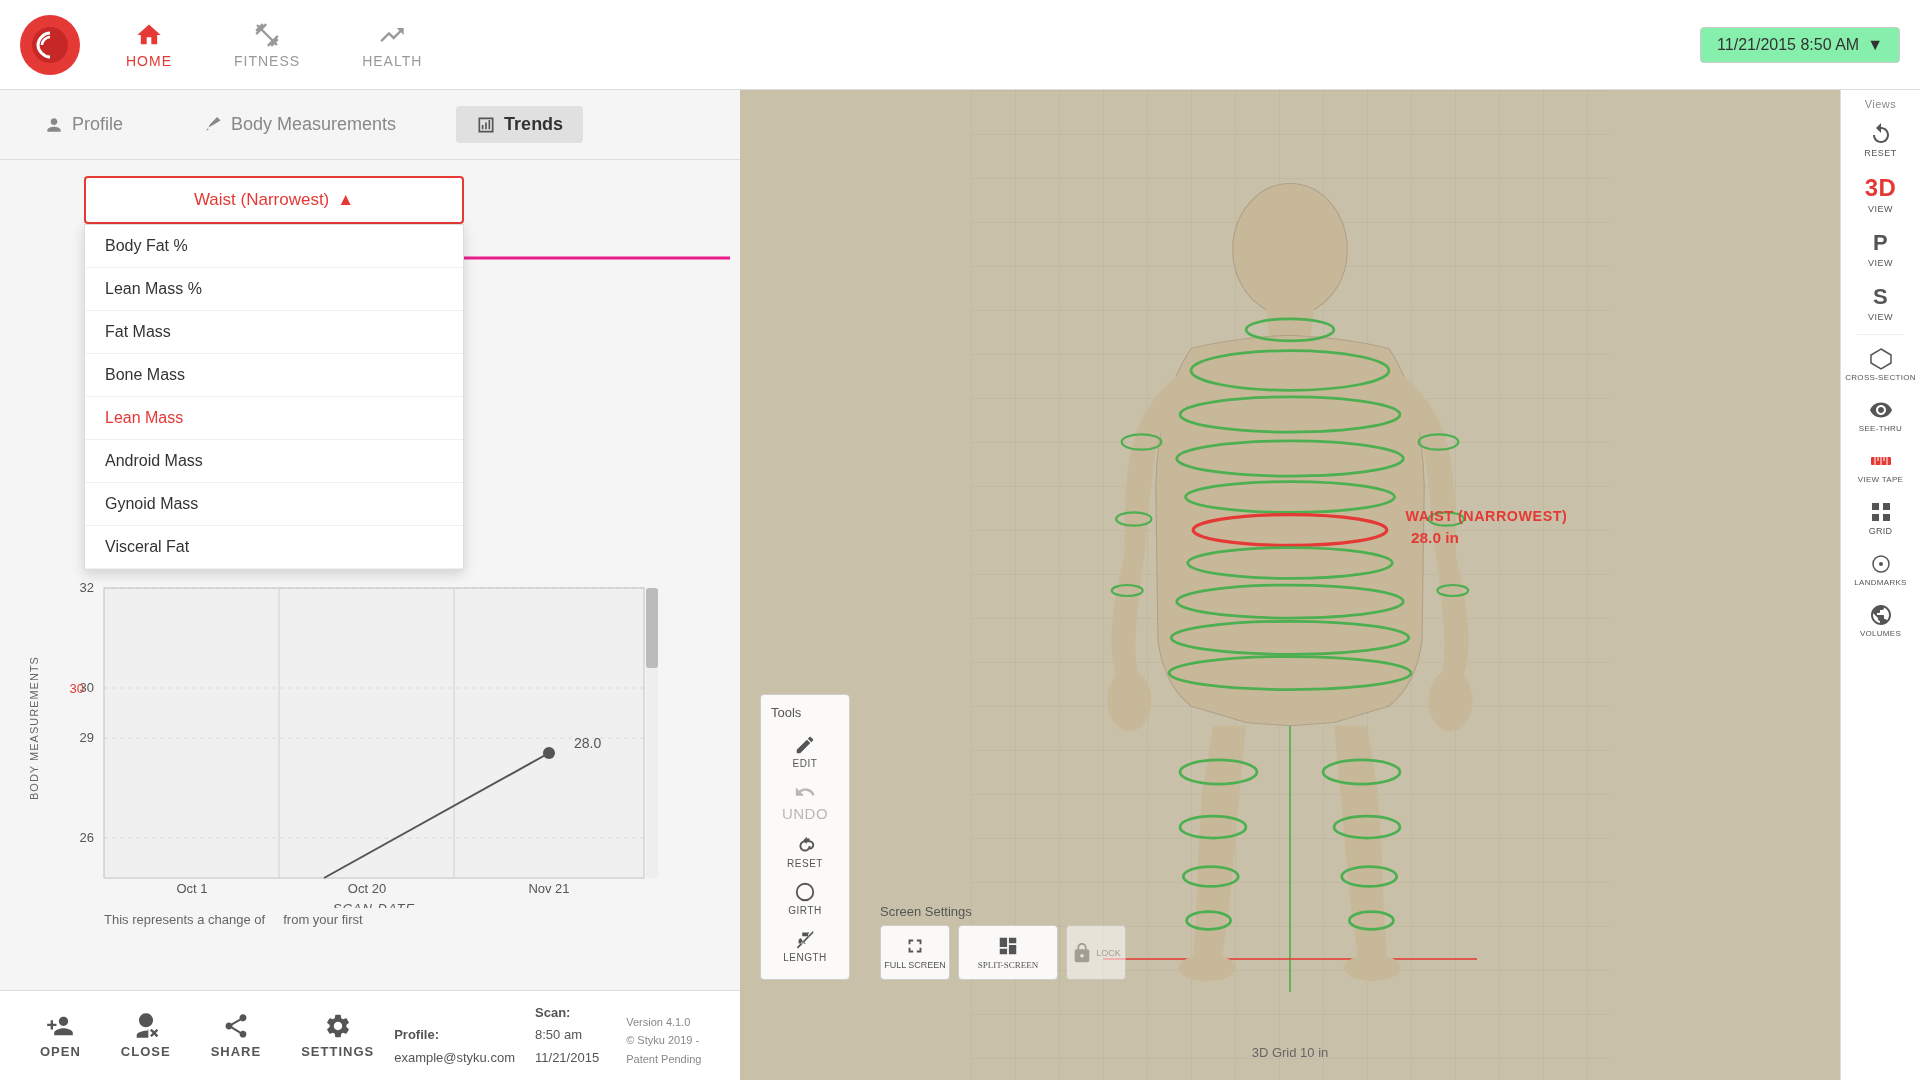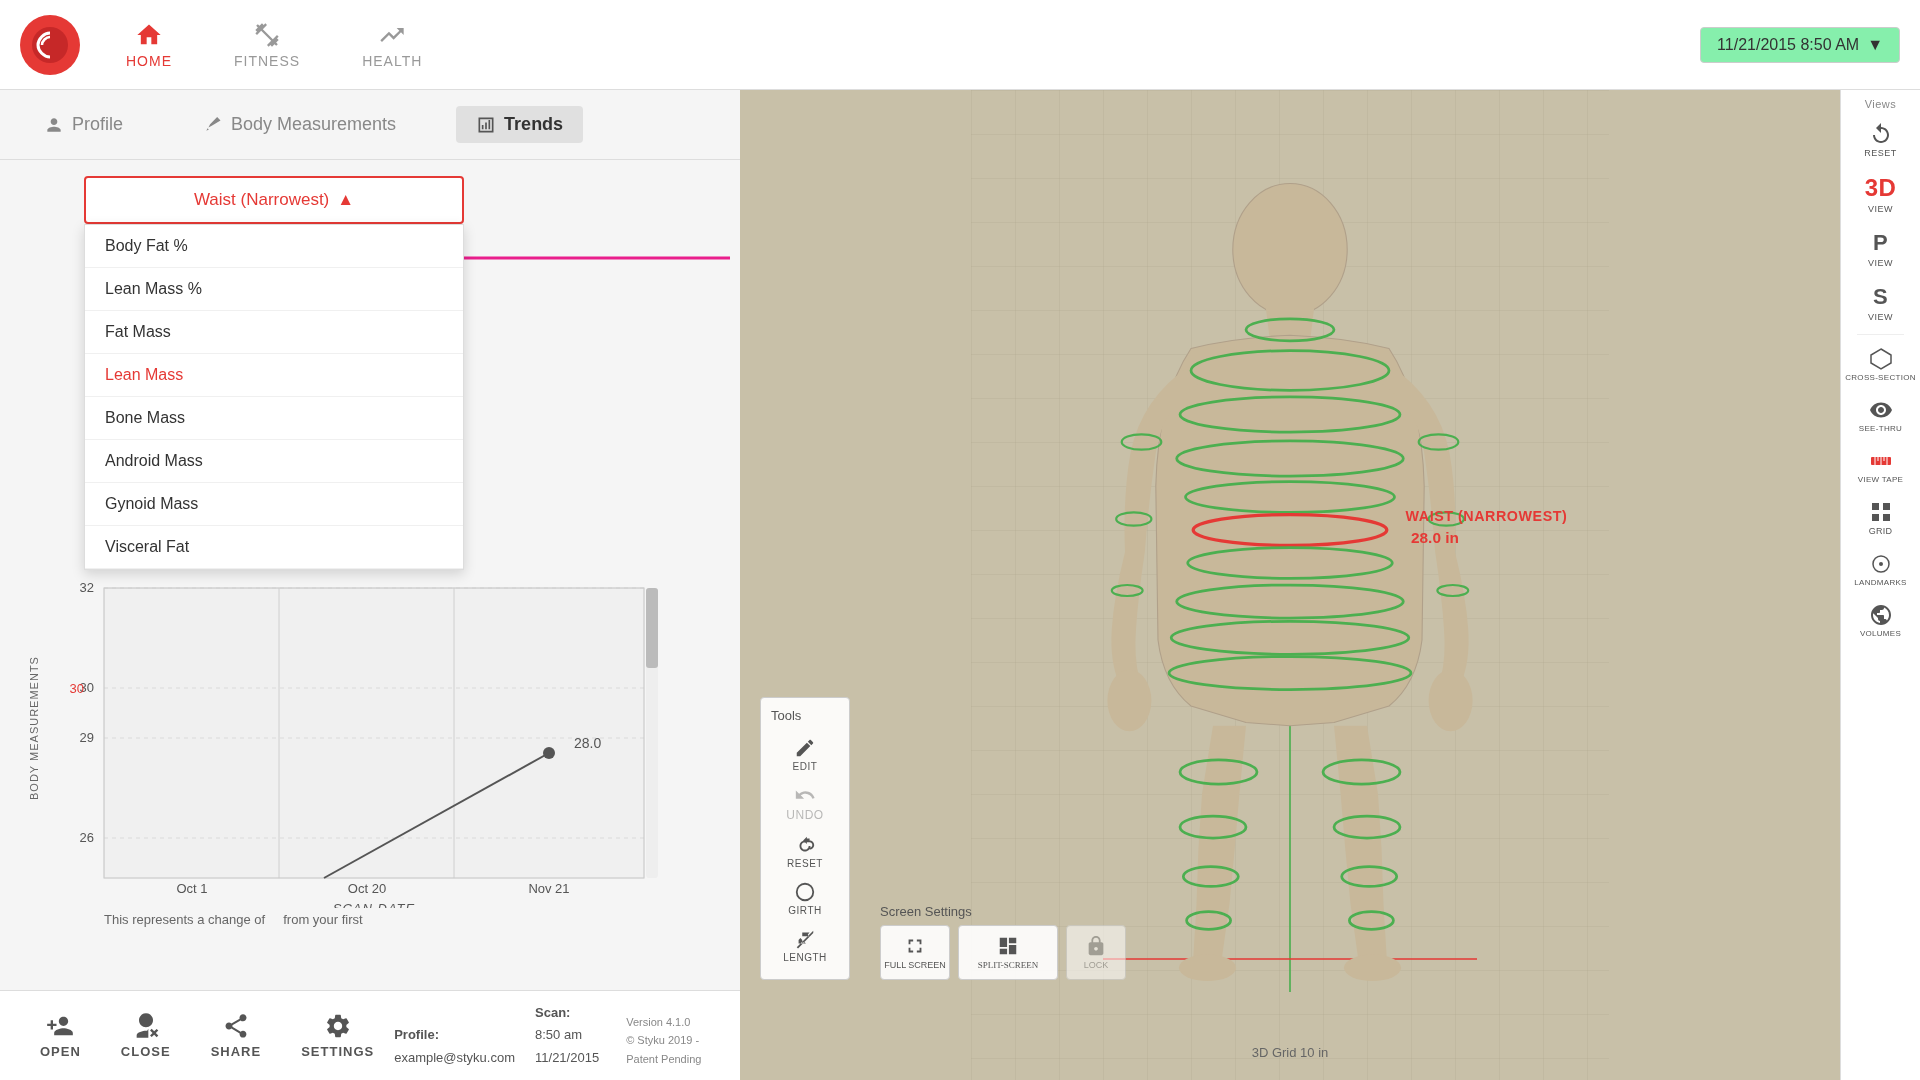--- a/index.html
+++ b/index.html
@@ -203,22 +203,22 @@
             </marker>
           </defs>
           <line x1="330" y1="20" x2="10" y2="20" stroke="#e91e8c" stroke-width="3" marker-end="url(#arrowhead)"></line>
         </svg>
       </div>
 
       <div class="dropdown-menu">
         <div class="dropdown-item">Body Fat %</div>
         <div class="dropdown-item">Lean Mass %</div>
         <div class="dropdown-item">Fat Mass</div>
+        <div class="dropdown-item">Bone Mass</div>
         <div class="dropdown-item highlighted">Lean Mass</div>
-        <div class="dropdown-item">Bone Mass</div>
         <div class="dropdown-item">Android Mass</div>
         <div class="dropdown-item">Gynoid Mass</div>
         <div class="dropdown-item">Visceral Fat</div>
       </div>
 
       <div style="position:relative; margin-top: 8px; display:flex; align-items:flex-start;">
 
         <div style="width:20px; height:300px; display:flex; align-items:center; justify-content:center;">
           <div style="transform: rotate(-90deg); white-space:nowrap; font-size:11px; color:#666; letter-spacing:1px;">BODY MEASUREMENTS</div>
         </div>
@@ -407,21 +407,21 @@
         <div class="tool-item">
           <svg viewBox="0 0 24 24" width="22" height="22" fill="#555">
               <path d="M3 17.25V21h3.75L17.81 9.94l-3.75-3.75L3 17.25zM20.71 7.04c.39-.39.39-1.02 0-1.41l-2.34-2.34c-.39-.39-1.02-.39-1.41 0l-1.83 1.83 3.75 3.75 1.83-1.83z"></path>
             </svg>
           <span style="font-size:10px; color:#555;">EDIT</span>
         </div>
         <div class="tool-item disabled" style="opacity:0.4;">
           <svg viewBox="0 0 24 24" width="22" height="22" fill="#555">
               <path d="M12.5 8c-2.65 0-5.05.99-6.9 2.6L2 7v9h9l-3.62-3.62c1.39-1.16 3.16-1.88 5.12-1.88 3.54 0 6.55 2.31 7.6 5.5l2.37-.78C21.08 11.03 17.15 8 12.5 8z"></path>
             </svg>
-          <span style="font-size:12px; color:#555;">UNDO</span>
+          <span style="font-size:15px; color:#555;">UNDO</span>
         </div>
         <div class="tool-item">
           <svg viewBox="0 0 24 24" width="22" height="22" fill="#555">
               <path d="M6 13c0 3.31 2.69 6 6 6s6-2.69 6-6h-2c0 2.21-1.79 4-4 4s-4-1.79-4-4 1.79-4 4-4V7c-3.31 0-6 2.69-6 6zm11-8h-3V3l-4 4 4 4V9h3c1.66 0 3 1.34 3 3s-1.34 3-3 3v2c2.76 0 5-2.24 5-5s-2.24-5-5-5z"></path>
             </svg>
           <span style="font-size:10px; color:#555;">RESET</span>
         </div>
         <div class="tool-item">
           <svg viewBox="0 0 24 24" width="22" height="22" fill="#555">
               <circle cx="12" cy="12" r="9" fill="none" stroke="#555" stroke-width="2"></circle>
@@ -444,21 +444,21 @@
                 <path d="M7 14H5v5h5v-2H7v-3zm-2-4h2V7h3V5H5v5zm12 7h-3v2h5v-5h-2v3zM14 5v2h3v3h2V5h-5z"></path>
               </svg>
             <span>FULL SCREEN</span>
           </div>
           <div style="background:rgba(255,255,255,0.9); border:1px solid #ccc; border-radius:4px; width:100px; height:55px; display:flex; flex-direction:column; align-items:center; justify-content:center; cursor:pointer; font-size:9px; color:#555; gap:3px;font-family:Liberation Serif, serif;">
             <svg viewBox="0 0 24 24" width="22" height="22" fill="#555">
                 <path d="M3 13h8V3H3v10zm0 8h8v-6H3v6zm10 0h8V11h-8v10zm0-18v6h8V3h-8z"></path>
               </svg>
             <span>SPLIT-SCREEN</span>
           </div>
-          <div style="background:rgba(255,255,255,0.9); border:1px solid #ccc; border-radius:4px; width:60px; height:55px; display:flex; flex-direction:column; align-items:center; justify-content:center; cursor:pointer; font-size:9px; color:#888; gap:3px; opacity:0.6;">
+          <div style="background:rgba(255,255,255,0.9); border:1px solid #ccc; border-radius:4px; width:60px; height:55px; display:flex; flex-direction:row; align-items:center; justify-content:center; cursor:pointer; font-size:9px; color:#888; gap:3px; opacity:0.6;">
             <svg viewBox="0 0 24 24" width="22" height="22" fill="#888">
                 <path d="M18 8h-1V6c0-2.76-2.24-5-5-5S7 3.24 7 6v2H6c-1.1 0-2 .9-2 2v10c0 1.1.9 2 2 2h12c1.1 0 2-.9 2-2V10c0-1.1-.9-2-2-2zm-6 9c-1.1 0-2-.9-2-2s.9-2 2-2 2 .9 2 2-.9 2-2 2zm3.1-9H8.9V6c0-1.71 1.39-3.1 3.1-3.1 1.71 0 3.1 1.39 3.1 3.1v2z"></path>
               </svg>
             <span>LOCK</span>
           </div>
         </div>
       </div>
 
       <div style="position:absolute; bottom:20px; left:50%; transform:translateX(-50%); font-size:13px; color:#666;">3D Grid 10 in</div>
     </div>

